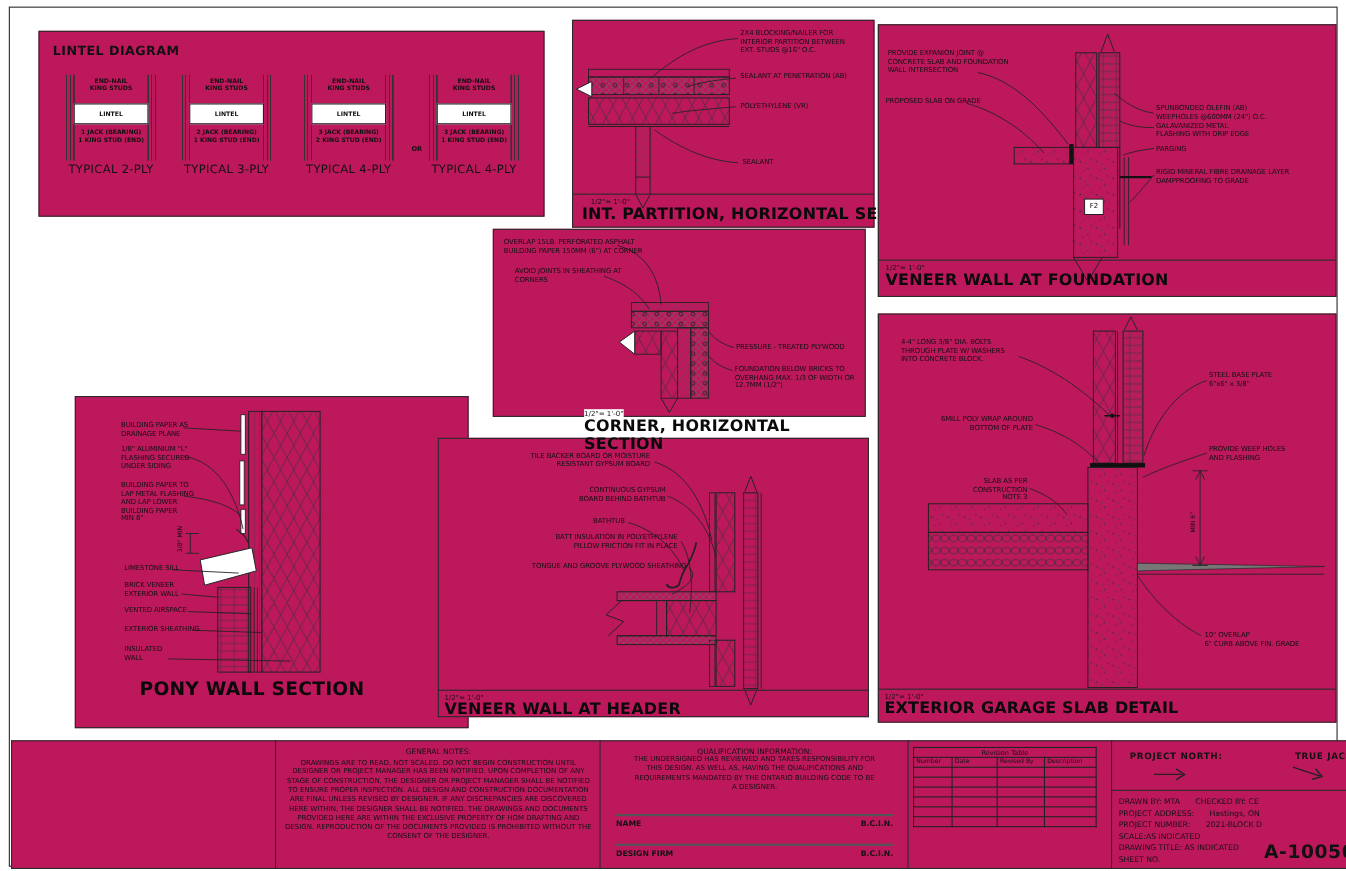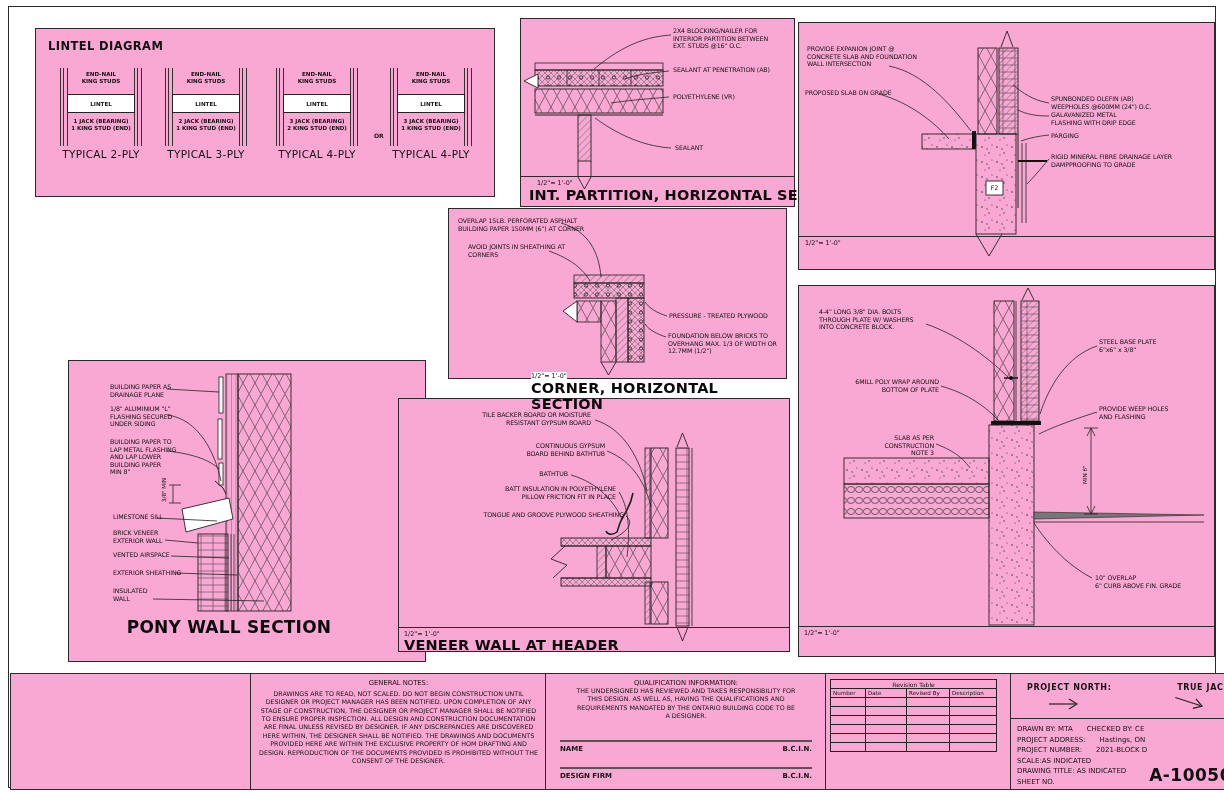--- a/index.html
+++ b/index.html
@@ -1,18 +1,18 @@
 <!DOCTYPE html>
 <html><head>
 <meta charset="utf-8">
 <style>
   html,body{margin:0;padding:0;background:#f2f2f0;}
   .sheet{position:relative;width:1224px;height:792px;background:#fff;font-family:"DejaVu Sans",sans-serif;color:#111;overflow:hidden;border-right:2px solid #999;border-bottom:2px solid #999;}
   .frame{position:absolute;left:8px;top:6px;right:8px;bottom:4px;border:1.6px solid #2a2a2a;}
-  .box{position:absolute;border:1.4px solid #2a2a2a;background:#f9a8d4;}
+  .box{position:absolute;border:1.4px solid #2a2a2a;background:#be185d;}
   .lbl{position:absolute;font-size:6.3px;line-height:1.2;white-space:pre-line;color:#111;letter-spacing:-0.1px;}
   .ra{text-align:right;}
   .scale{position:absolute;font-size:6.4px;color:#111;}
   .dtitle{position:absolute;font-weight:bold;font-size:14.5px;letter-spacing:.2px;white-space:pre-line;color:#0a0a0a;}
   .strip{position:absolute;left:0;right:0;border-top:1.2px solid #2a2a2a;}
   svg.draw{position:absolute;left:0;top:0;}
   
   .lintel-title{position:absolute;left:12px;top:10px;font-weight:bold;font-size:11.5px;letter-spacing:.4px;}
   .ply{position:absolute;top:39px;width:86px;height:96px;}
   .studs{position:absolute;top:0;height:78px;width:8px;background:repeating-linear-gradient(90deg,#333 0 1px,transparent 1px 3.4px);}
@@ -183,20 +183,21 @@
     <div class="lbl" style="left:252px;top:72px;">SPUNBONDED OLEFIN (AB)
 WEEPHOLES @600MM (24") O.C.</div>
     <div class="lbl" style="left:252px;top:88px;">GALAVANIZED METAL
 FLASHING WITH DRIP EDGE</div>
     <div class="lbl" style="left:252px;top:109px;">PARGING</div>
     <div class="lbl" style="left:252px;top:130px;">RIGID MINERAL FIBRE DRAINAGE LAYER
 DAMPPROOFING TO GRADE</div>
     <div class="lbl" style="left:189px;top:161px;width:13px;text-align:center;">F2</div>
     <div class="strip" style="top:213px;"></div>
     <div class="scale" style="left:6px;top:216px;">1/2"= 1'-0"</div>
+    <div class="dtitle" style="left:6px;top:224px;">VENEER WALL AT FOUNDATION</div>
   </section>
 
   <section class="box" style="left:448px;top:208px;width:337px;height:169px;overflow:visible;z-index:3;">
     <svg class="draw" width="337" height="169">
       <rect x="125" y="66" width="70" height="8" fill="url(#pH)" stroke="#222" stroke-width=".8"></rect>
       <rect x="125" y="74" width="70" height="15" fill="url(#pX)" stroke="#222" stroke-width=".9"></rect>
       <rect x="125" y="74" width="70" height="15" fill="url(#pD)"></rect>
       <rect x="179" y="89" width="16" height="64" fill="url(#pX)" stroke="#222" stroke-width=".9"></rect>
       <rect x="179" y="89" width="16" height="64" fill="url(#pD)"></rect>
       <rect x="167" y="89" width="12" height="64" fill="url(#pH)" stroke="#222" stroke-width=".8"></rect>
@@ -341,20 +342,21 @@
 NOTE 3</div>
     <div class="lbl" style="left:300px;top:52px;">STEEL BASE PLATE
 6"x6" x 3/8"</div>
     <div class="lbl" style="left:300px;top:119px;">PROVIDE WEEP HOLES
 AND FLASHING</div>
     <div class="lbl" style="left:296px;top:288px;">10" OVERLAP
 6" CURB ABOVE FIN. GRADE</div>
     <div class="dim-rot" style="left:283px;top:198px;">MIN 6"</div>
     <div class="strip" style="top:340px;"></div>
     <div class="scale" style="left:5px;top:343px;">1/2"= 1'-0"</div>
+    <div class="dtitle" style="left:5px;top:350px;">EXTERIOR GARAGE SLAB DETAIL</div>
   </section>
 
   <section class="box" style="left:10px;top:673px;width:240px;height:115px;"></section>
 
   <section class="box bstrip" style="left:250px;top:673px;width:295px;height:115px;">
     <div class="ttl">GENERAL NOTES:</div>
     <div class="body">DRAWINGS ARE TO READ, NOT SCALED. DO NOT BEGIN CONSTRUCTION UNTIL DESIGNER OR PROJECT MANAGER HAS BEEN NOTIFIED. UPON COMPLETION OF ANY STAGE OF CONSTRUCTION, THE DESIGNER OR PROJECT MANAGER SHALL BE NOTIFIED TO ENSURE PROPER INSPECTION. ALL DESIGN AND CONSTRUCTION DOCUMENTATION ARE FINAL UNLESS REVISED BY DESIGNER. IF ANY DISCREPANCIES ARE DISCOVERED HERE WITHIN, THE DESIGNER SHALL BE NOTIFIED. THE DRAWINGS AND DOCUMENTS PROVIDED HERE ARE WITHIN THE EXCLUSIVE PROPERTY OF HOM DRAFTING AND DESIGN. REPRODUCTION OF THE DOCUMENTS PROVIDED IS PROHIBITED WITHOUT THE CONSENT OF THE DESIGNER.</div>
   </section>
 
   <section class="box bstrip" style="left:545px;top:673px;width:280px;height:115px;">

